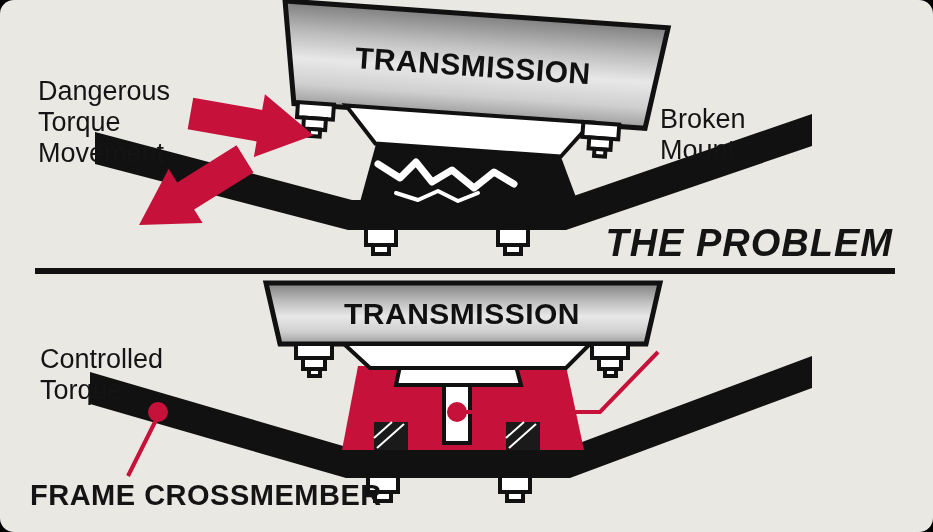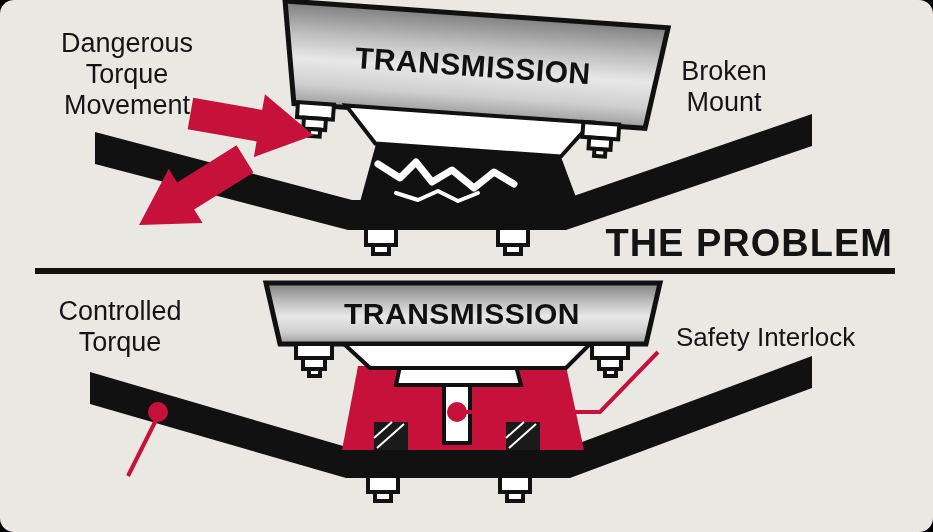--- a/index.html
+++ b/index.html
@@ -7,24 +7,24 @@
   .stage {
     position:relative; width:933px; height:532px;
     background:#e9e8e3; border-radius:14px; overflow:hidden;
     font-family:"Liberation Sans", sans-serif;
   }
   svg.layer { position:absolute; left:0; top:0; }
   .label {
     position:absolute; color:#141414; white-space:pre-line;
     line-height:1.14; font-size:27px; font-weight:500;
   }
-  .label.center { text-align:center; }
+  .label.center { text-align:left;margin-top:48px; }
   .label.right { text-align:right; }
   .title {
-    font-size:38px; font-weight:bold; 
+    font-size:38px; font-weight:bold; font-style:italic;
     letter-spacing:1px; white-space:nowrap;
   }
   .crossmember-name {
     font-size:29px; font-weight:bold; letter-spacing:0.5px; white-space:nowrap;
   }
   .trans-label {
     font-family:"Liberation Sans", sans-serif;
     font-size:30px; font-weight:bold; fill:#111; letter-spacing:0.5px;
   }
   .outline { stroke:#111; stroke-width:4; }
@@ -140,16 +140,16 @@
 Movement</div>
 
   <div class="label center" style="left:660px; top:56px; width:128px;">Broken
 Mount</div>
 
   <div class="label right title" style="left:575px; top:222px; width:318px;">THE PROBLEM</div>
 
   <div class="label center" style="left:40px; top:296px; width:160px;">Controlled
 Torque</div>
 
-  <div class="label" style="left:676px; top:323px; width:220px; font-size:26px;">Safety Interlock</div>
 
+  <div class="label crossmember-name" style="left:30px; top:479px;">FRAME CROSSMEMBER</div>
 
 </div>
 
 </body></html>

